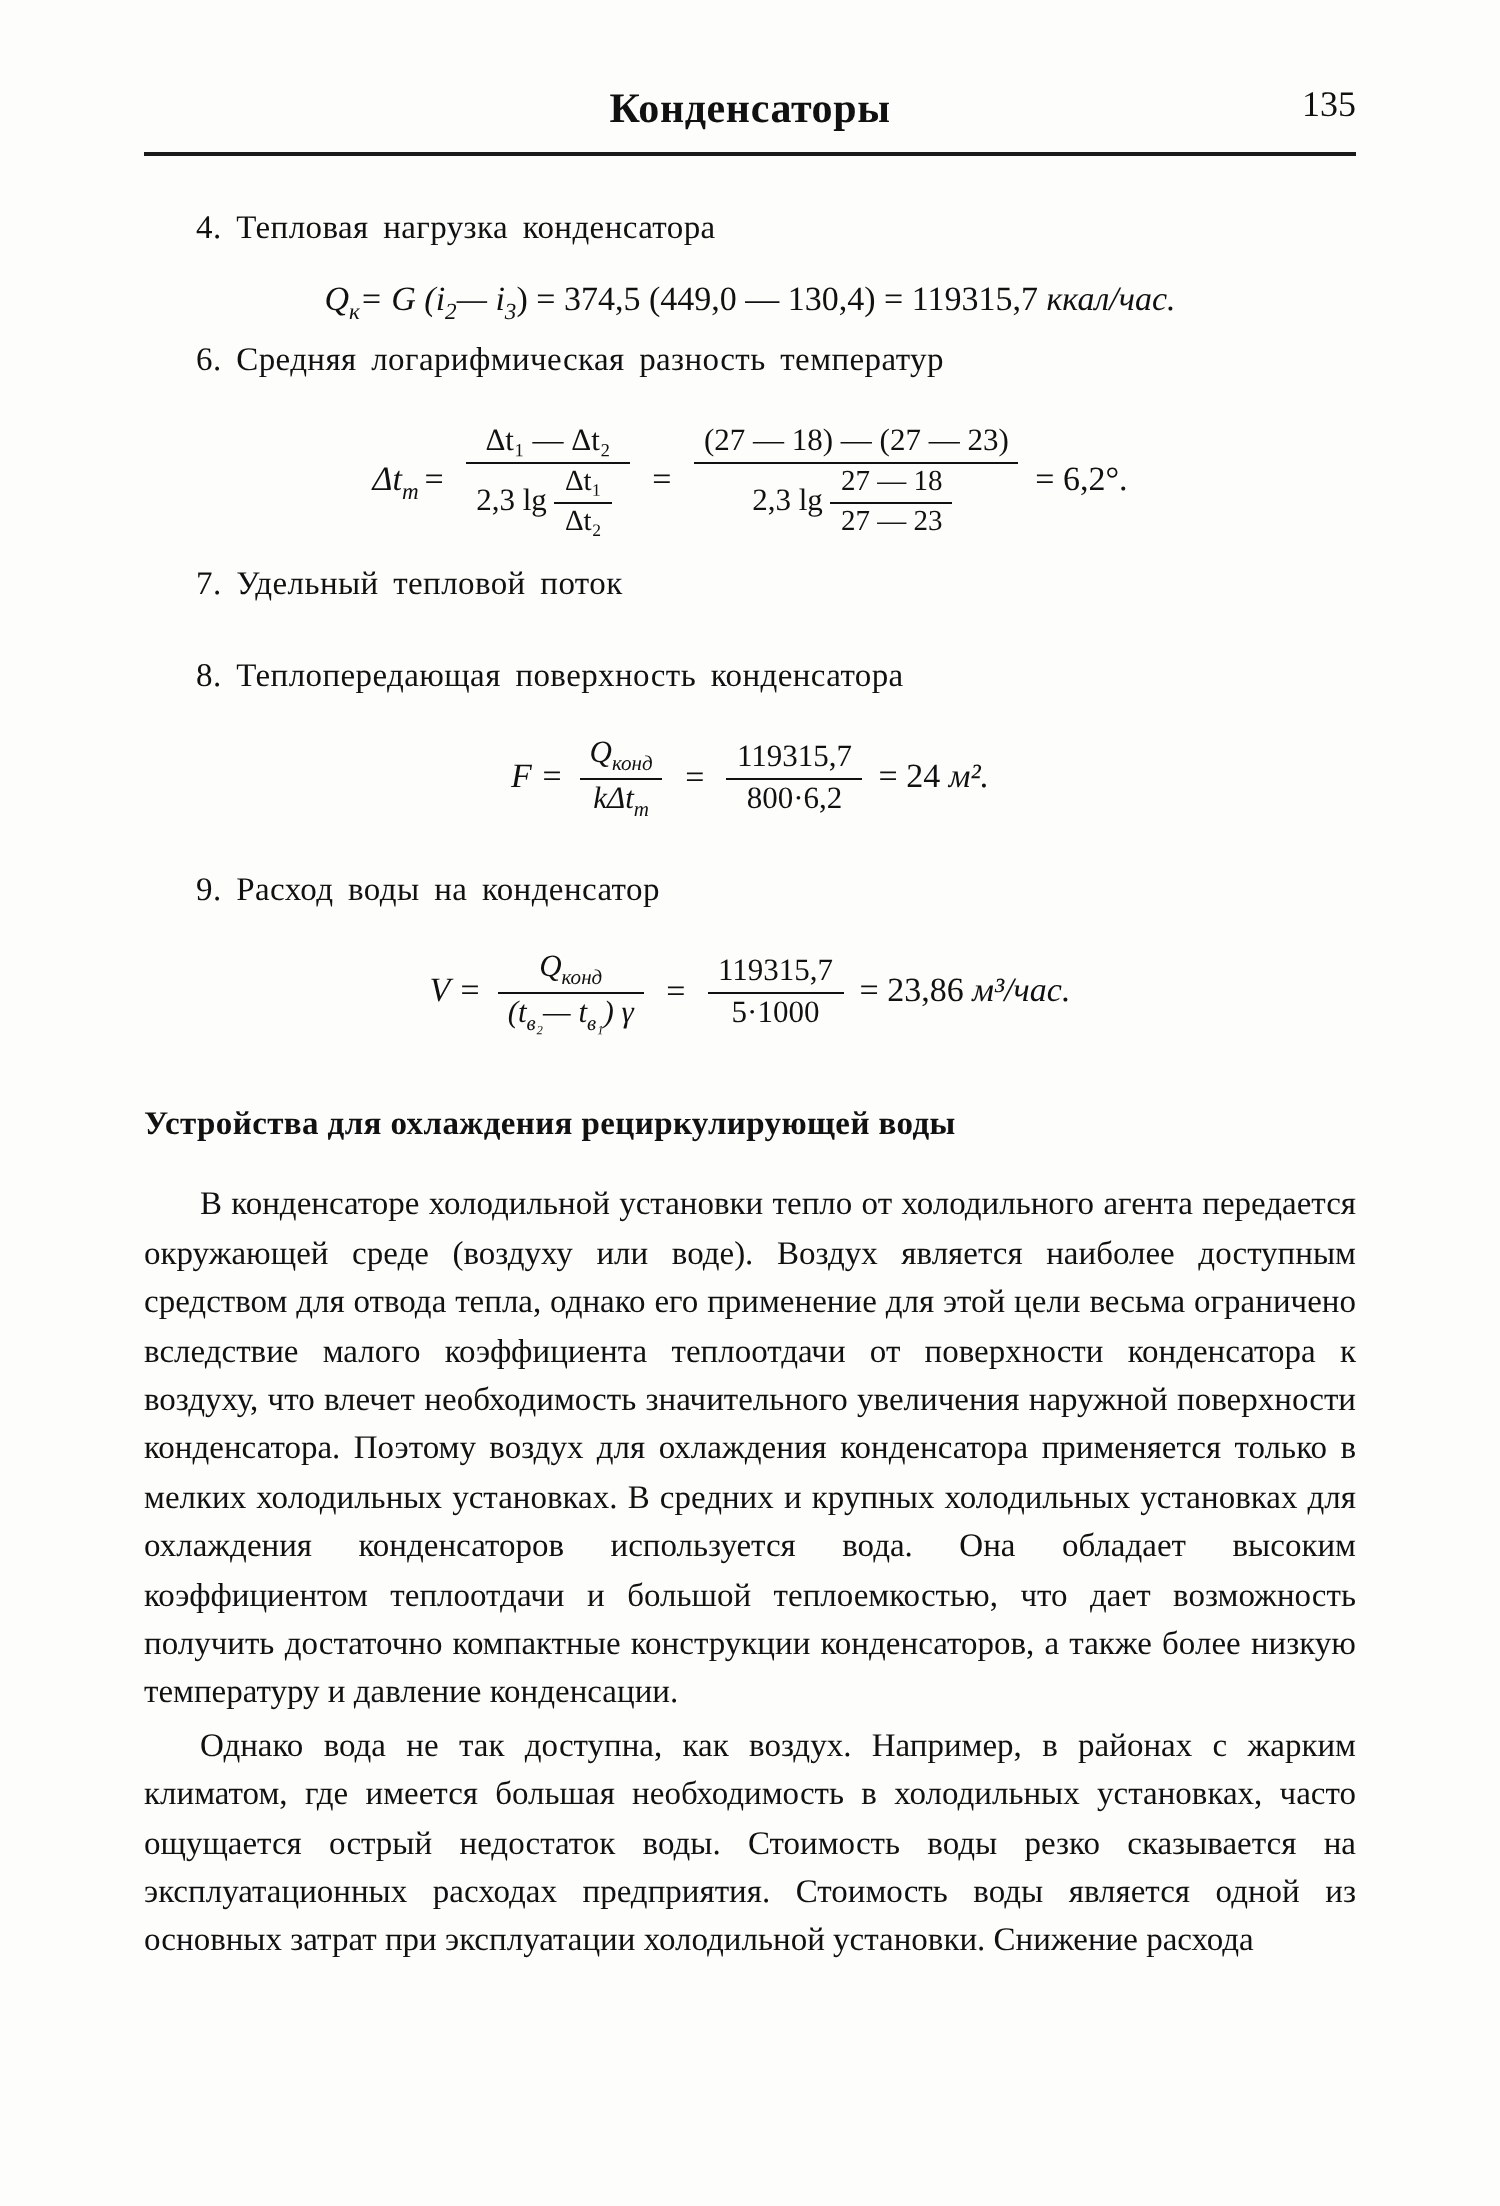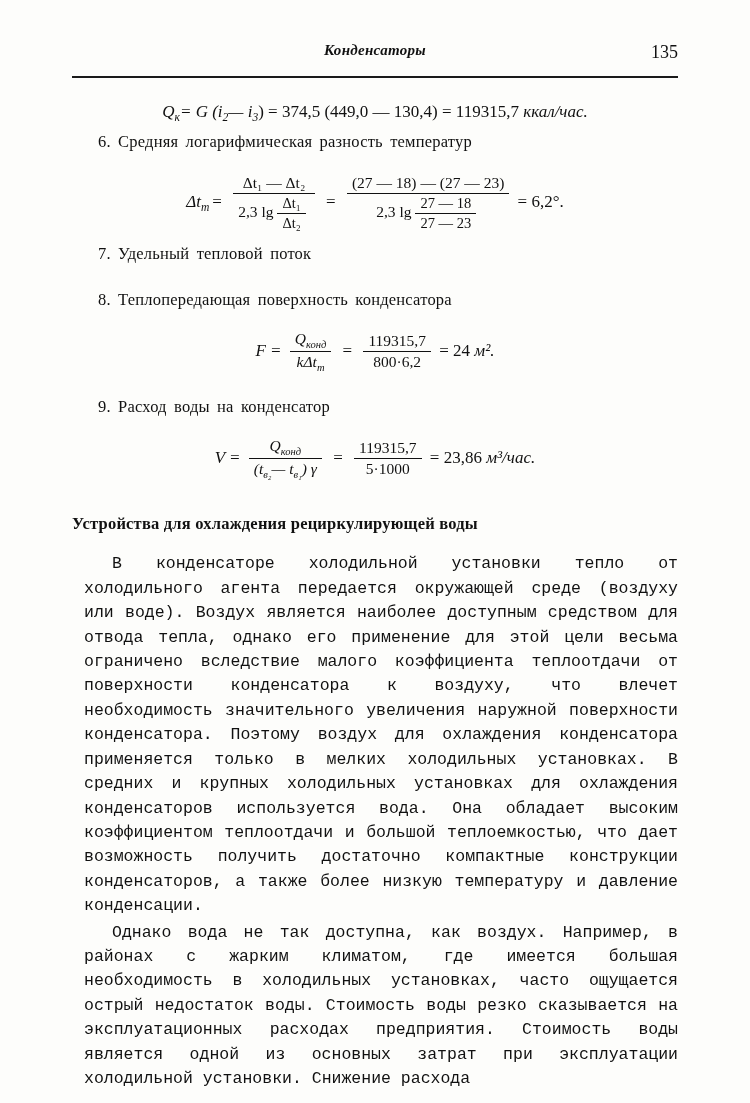--- a/index.html
+++ b/index.html
@@ -29,23 +29,22 @@
     width: 606px;
   }
   .header-row {
     position: relative;
     height: 28px;
   }
   .running-title {
     position: absolute;
     left: 0; right: 0;
     text-align: center;
-    font-style: italic;
     font-weight: bold;
-    font-size: 15px;
+    font-size: 21px;
     letter-spacing: 0.3px;
   }
   .page-number {
     position: absolute;
     right: 0;
     top: 0;
     font-size: 18px;
   }
   .rule {
     border-top: 2px solid #1a1a1a;
@@ -96,40 +95,43 @@
     text-align: left;
     font-weight: bold;
     font-size: 16.5px;
     margin: 34px 0 18px 0;
     letter-spacing: 0.2px;
   }
   p.body {
     font-size: 16.5px;
     line-height: 1.48;
     text-align: justify;
-    margin: 0 0 0 12px;
+    margin: 0 0 0 0;
     text-indent: 28px;
     hyphens: manual;
-    font-family: Liberation Mono, monospace;
   }
   p.body + p.body { margin-top: 2px; }
   .eqsign { padding: 0 3px; }
 </style>
 </head>
 <body>
 
 <div class="page">
   <div class="content">
 
     <div class="header-row">
       <div class="running-title">Конденсаторы</div>
       <div class="page-number">135</div>
     </div>
     <div class="rule"></div>
 
+    <div class="item indent spaced">
+      <span>4.</span>
+      <span>Тепловая  нагрузка  конденсатора</span>
+    </div>
     <div class="formula">
       <i class="v">Q</i><i class="v sub">к</i><i class="v">= G (i</i><i class="v sub">2</i><i class="v">— i</i><i class="v sub">3</i><span>) = 374,5 (449,0 — 130,4) = 119315,7</span>
       <i class="v">ккал/час.</i>
     </div>
 
 
     <div class="item indent spaced" style="margin-top:6px;">
       <span>6.</span>
       <span>Средняя  логарифмическая  разность  температур</span>
     </div>

